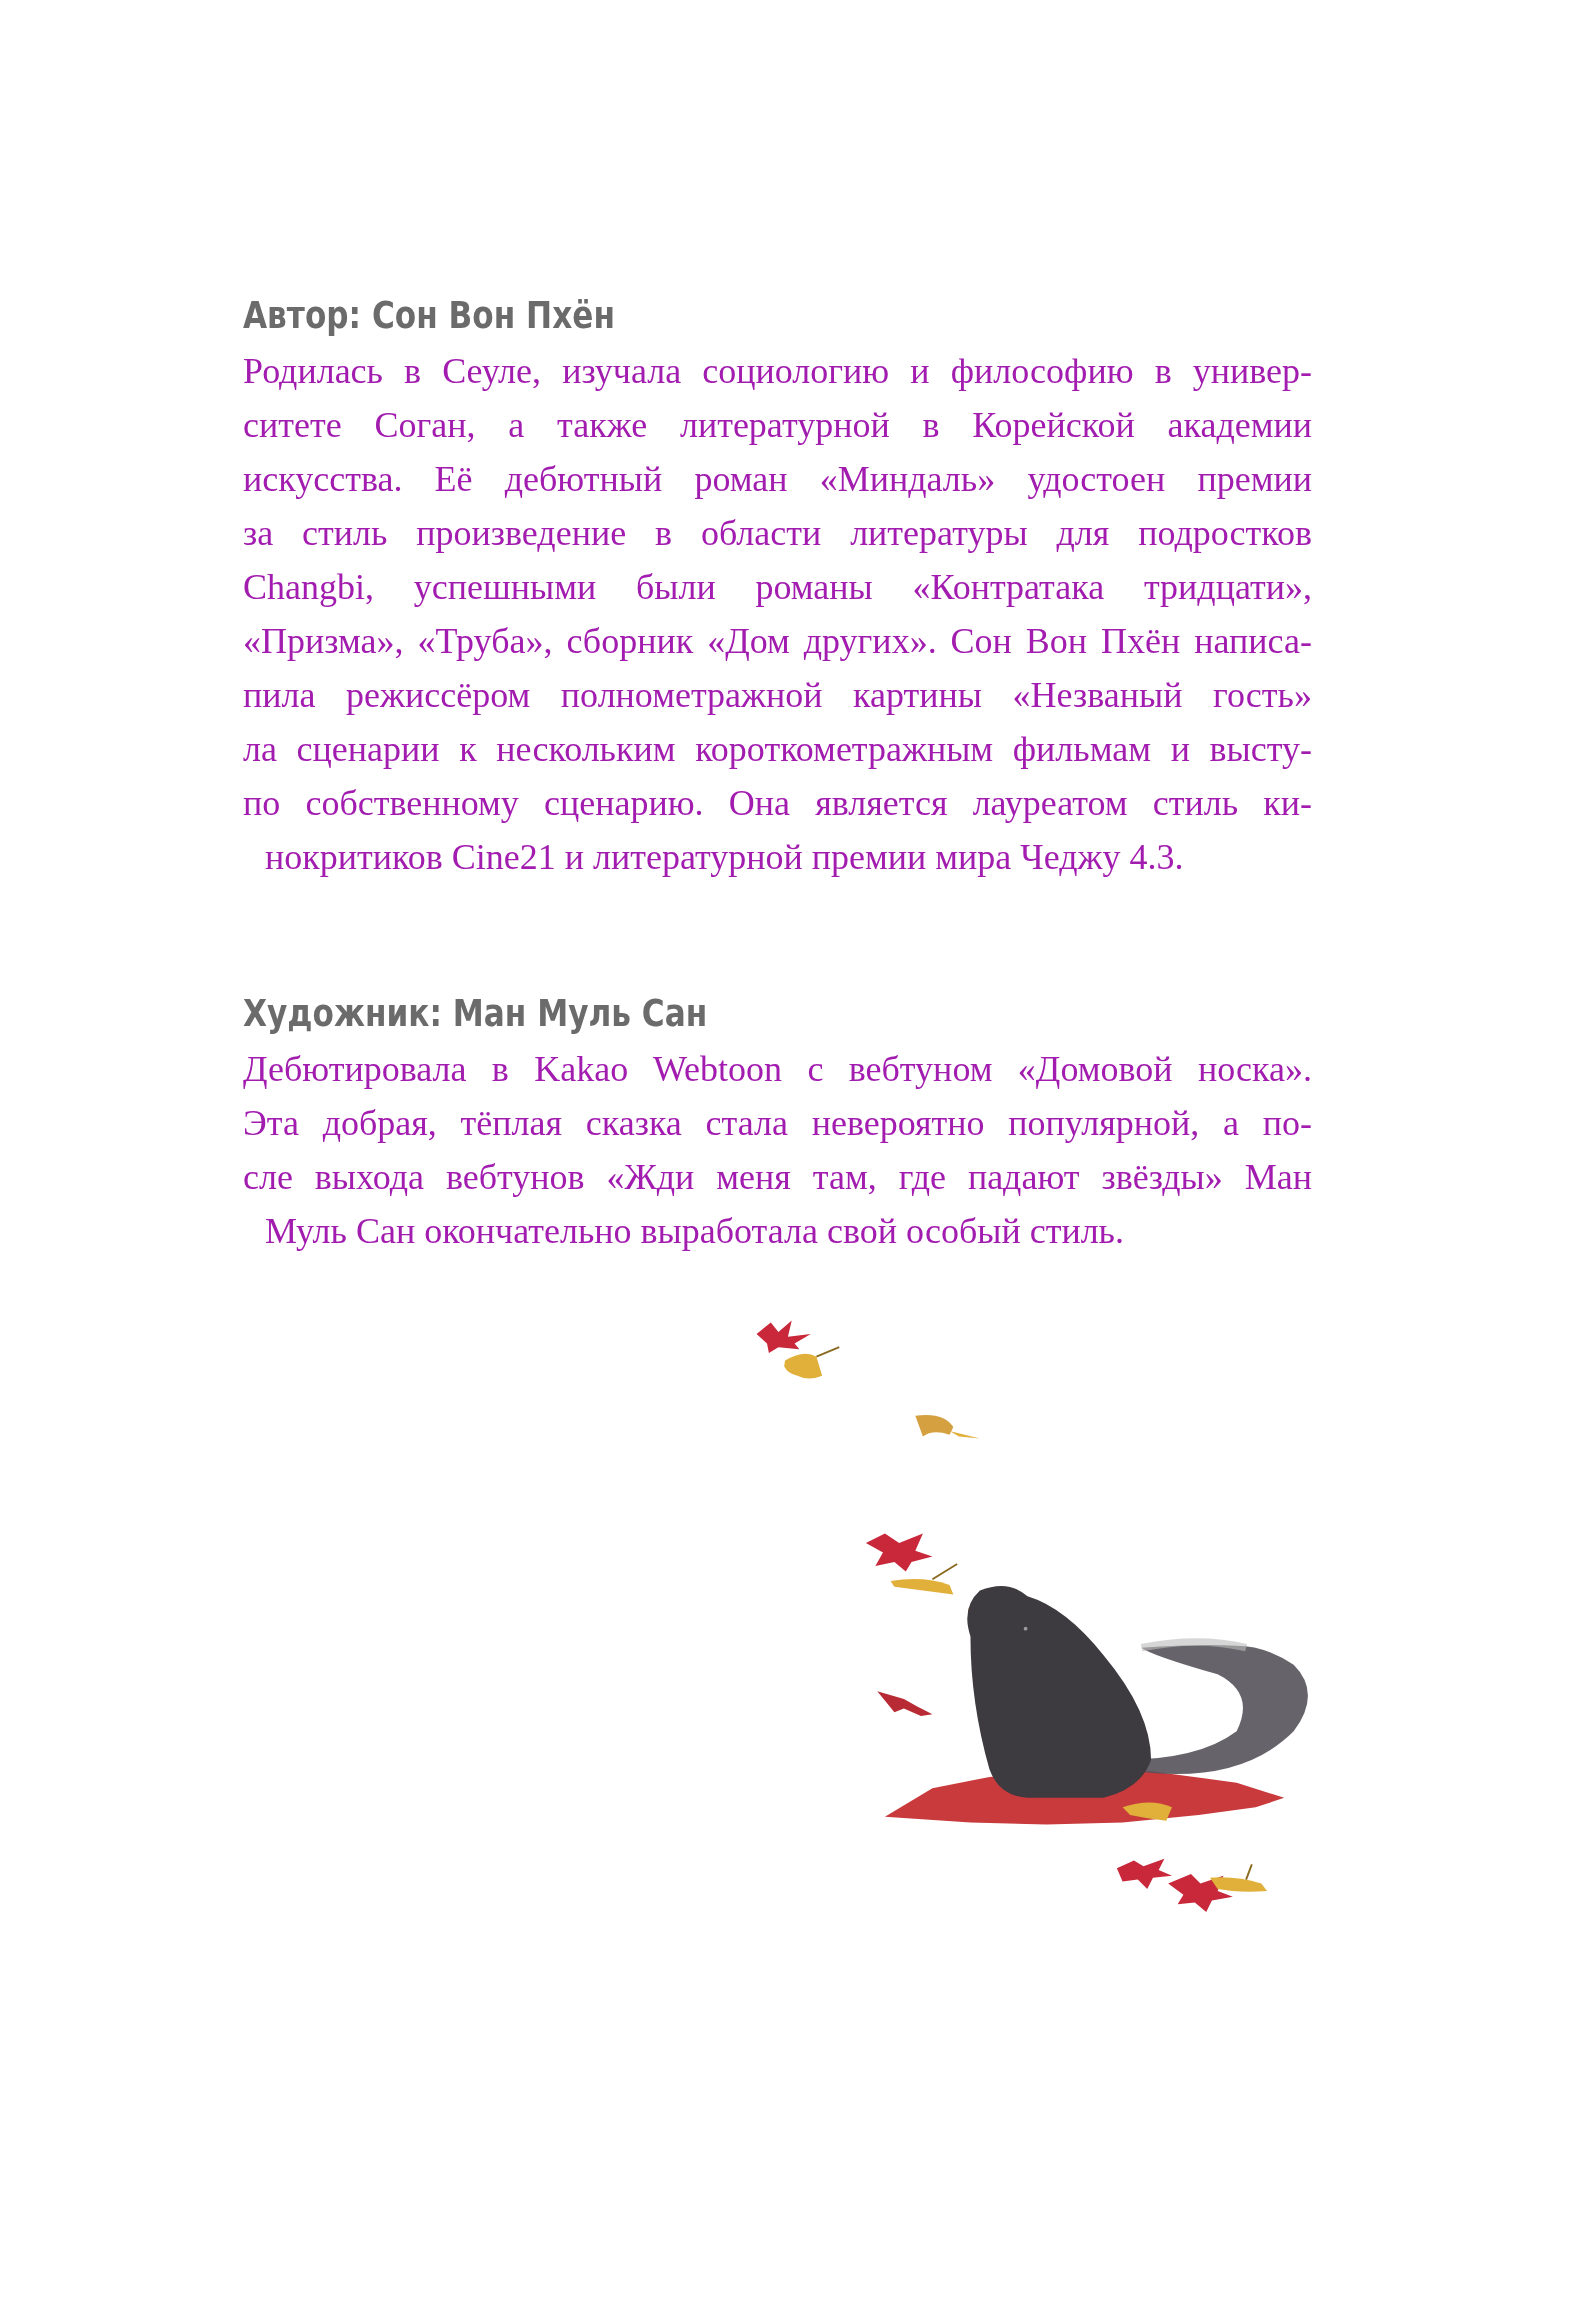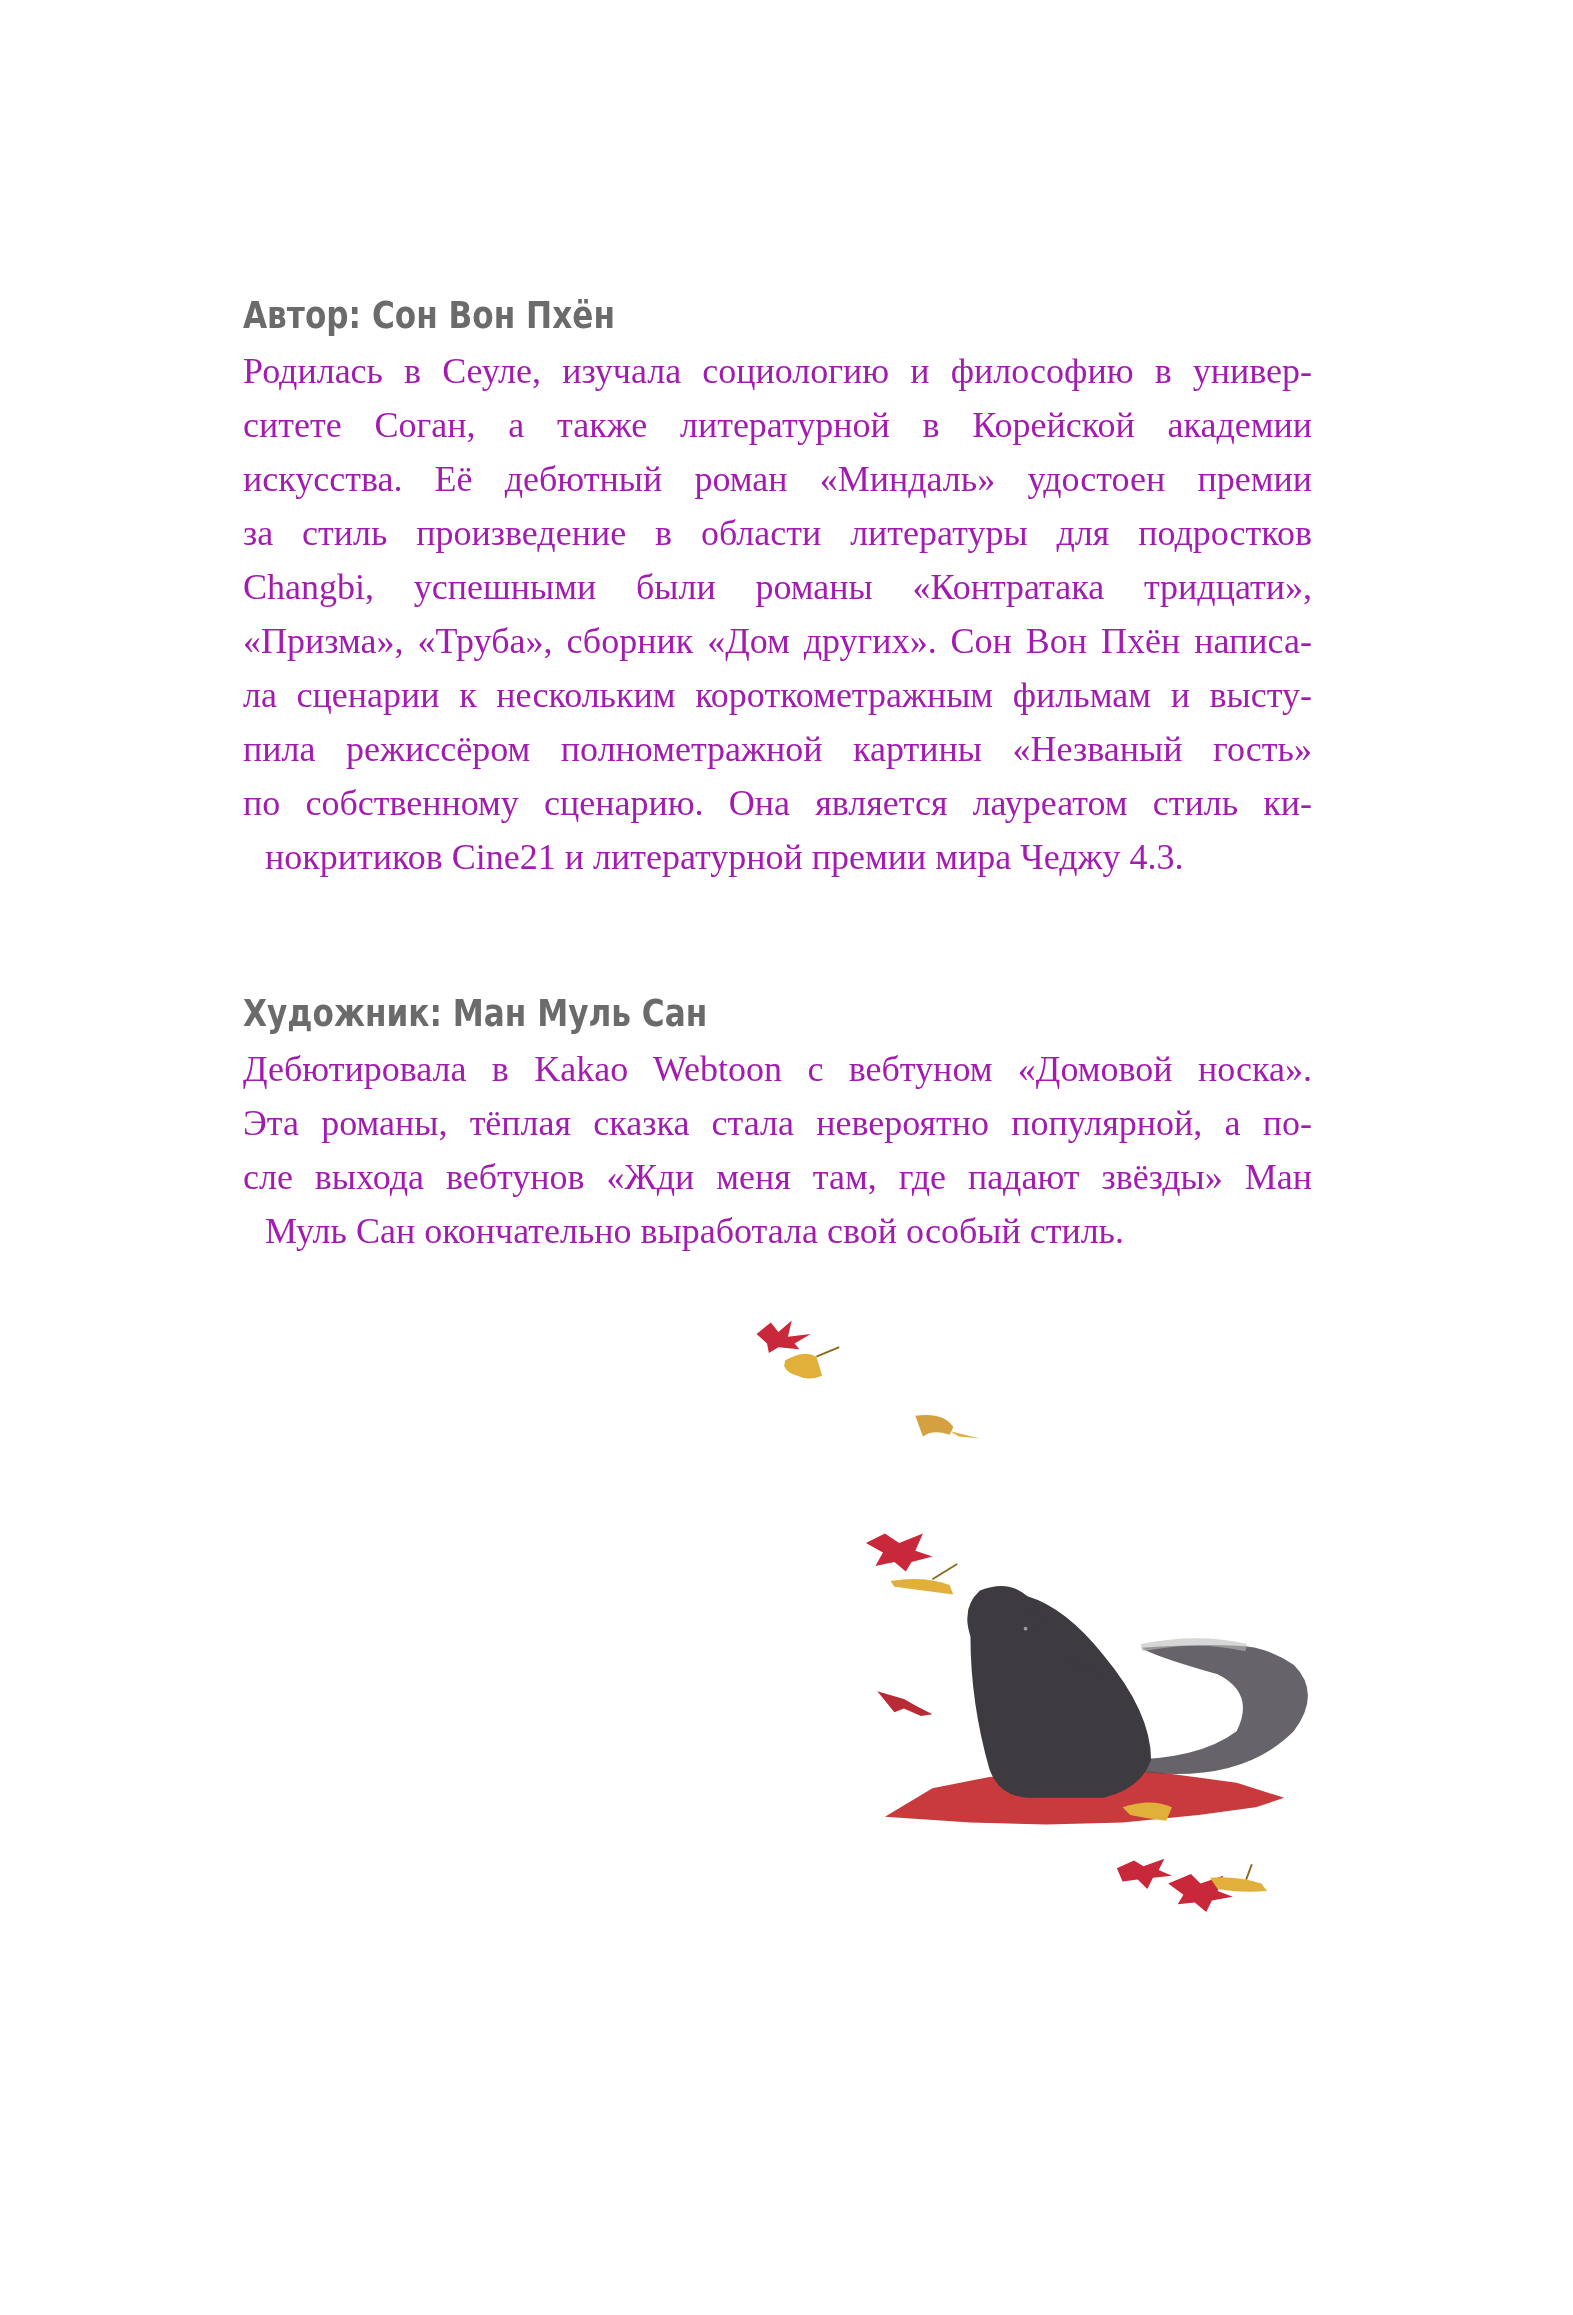--- a/index.html
+++ b/index.html
@@ -36,30 +36,30 @@
 <body>
 
 <div class="col heading" id="sec1-h">Автор: Сон Вон Пхён</div>
 <div class="col body" id="sec1-b">
   <span class="line">Родилась в Сеуле, изучала социологию и философию в универ-</span>
   <span class="line">ситете Соган, а также литературной в Корейской академии</span>
   <span class="line">искусства. Её дебютный роман «Миндаль» удостоен премии</span>
   <span class="line">за стиль произведение в области литературы для подростков</span>
   <span class="line">Changbi, успешными были романы «Контратака тридцати»,</span>
   <span class="line">«Призма», «Труба», сборник «Дом других». Сон Вон Пхён написа-</span>
+  <span class="line">пила режиссёром полнометражной картины «Незваный гость»</span>
   <span class="line">ла сценарии к нескольким короткометражным фильмам и высту-</span>
-  <span class="line">пила режиссёром полнометражной картины «Незваный гость»</span>
   <span class="line">по собственному сценарию. Она является лауреатом стиль ки-</span>
   <span class="line last">нокритиков Cine21 и литературной премии мира Чеджу 4.3.</span>
 </div>
 
 <div class="col heading" id="sec2-h">Художник: Ман Муль Сан</div>
 <div class="col body" id="sec2-b">
   <span class="line">Дебютировала в Kakao Webtoon с вебтуном «Домовой носка».</span>
-  <span class="line">Эта романы, тёплая сказка стала невероятно популярной, а по-</span>
+  <span class="line">Эта добрая, тёплая сказка стала невероятно популярной, а по-</span>
   <span class="line">сле выхода вебтунов «Жди меня там, где падают звёзды» Ман</span>
   <span class="line last">Муль Сан окончательно выработала свой особый стиль.</span>
 </div>
 
 <div id="illustration">
   <svg width="685" height="1021" viewBox="0 0 720 1074" xmlns="http://www.w3.org/2000/svg">
 
     <g>
       <path d="M55,42 L70,30 L78,40 L92,28 L88,45 L112,42 L95,52 L100,58 L78,56 L68,62 L66,52 Z" fill="#c8283a"></path>
     </g>

